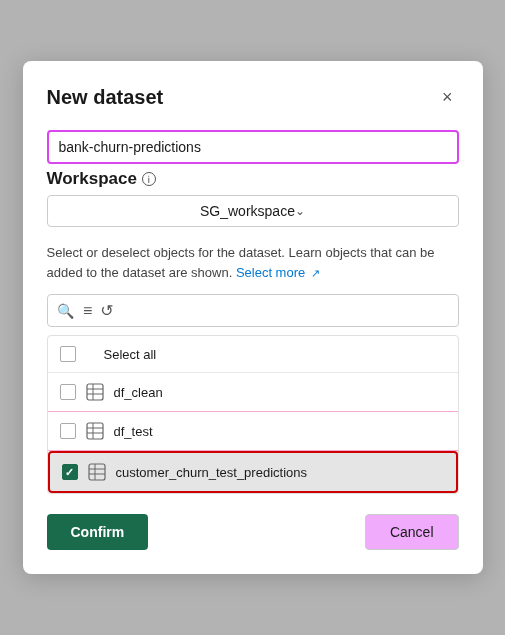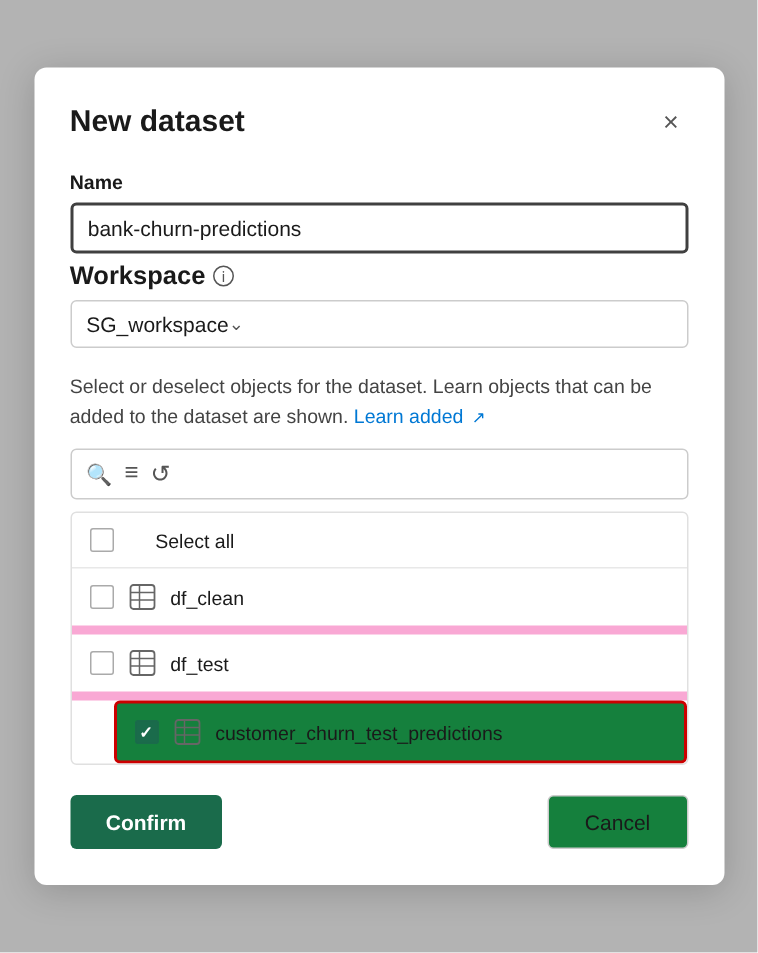--- a/index.html
+++ b/index.html
@@ -68,21 +68,21 @@
       font-weight: 600;
       color: #1a1a1a;
       margin-bottom: 6px;
       display: flex;
       align-items: center;
       gap: 5px;
     }
 
     .text-input {
       width: 100%;
-      border: 2px solid #404040;
+      border: 2px solid #d946ef;
       border-radius: 4px;
       padding: 7px 10px;
       font-size: 14px;
       color: #1a1a1a;
       outline: none;
       margin-bottom: 5px;
     }
 
     .workspace-row {
       display: flex;
@@ -113,21 +113,21 @@
     .dropdown-select {
       width: 100%;
       border: 1px solid #ccc;
       border-radius: 4px;
       padding: 7px 10px;
       font-size: 14px;
       color: #1a1a1a;
       background: #fff;
       display: flex;
       align-items: center;
-      justify-content: flex-start;
+      justify-content: center;
       cursor: pointer;
       margin-bottom: 16px;
     }
 
     .chevron-icon {
       font-size: 12px;
       color: #555;
     }
 
     .description-text {
@@ -189,35 +189,34 @@
     .items-list {
       border: 1px solid #e0e0e0;
       border-radius: 4px;
       overflow: hidden;
     }
 
     .list-item {
       display: flex;
       align-items: center;
       padding: 10px 12px;
-      border-bottom: 6px solid #f9a8d4;
+      border-bottom: 1px solid #f9a8d4;
       gap: 10px;
       font-size: 14px;
       color: #1a1a1a;
     }
 
     .list-item:last-child {
       border-bottom: none;
     }
 
     .list-item.checked {
-      background: #15803d;
+      background: #e5e5e5;
       border: 2px solid #c00;
       border-radius: 4px;
-      margin-left: 28px;
     }
 
     .checkbox {
       width: 16px;
       height: 16px;
       border: 1.5px solid #aaa;
       border-radius: 2px;
       flex-shrink: 0;
       display: flex;
       align-items: center;
@@ -261,21 +260,21 @@
       color: white;
       border: none;
       border-radius: 4px;
       padding: 9px 24px;
       font-size: 14px;
       font-weight: 600;
       cursor: pointer;
     }
 
     .btn-cancel {
-      background: #15803d;
+      background: #f0abfc;
       color: #1a1a1a;
       border: 1px solid #ccc;
       border-radius: 4px;
       padding: 9px 24px;
       font-size: 14px;
       font-weight: 500;
       cursor: pointer;
     }
 
     .select-all-item {
@@ -294,38 +293,37 @@
 <div class="modal-overlay">
   <div class="modal">
 
     
     <div class="modal-header">
       <span class="modal-title">New dataset</span>
       <button class="close-btn">×</button>
     </div>
 
     
-    <div class="field-label">Name</div>
     <input class="text-input" type="text" value="bank-churn-predictions" style="">
 
     
     <div class="workspace-row">
       <span class="workspace-label">Workspace</span>
       <span class="info-icon">ℹ</span>
     </div>
     <div class="dropdown-select">
       <span>SG_workspace</span>
       <span class="chevron-icon">⌄</span>
     </div>
 
     
     <p class="description-text">
       <span>Select or deselect objects for the dataset. Learn objects that can be added to the dataset are shown.</span>
       <a href="#" class="learn-more">
-        <span>Learn added</span>
+        <span>Select more</span>
         <span class="external-link-icon">↗</span>
       </a>
     </p>
 
     
     <div class="search-row">
       <span class="search-icon-wrap">🔍</span>
       <span class="filter-icon">≡</span>
       <span class="refresh-icon">↺</span>
     </div>

